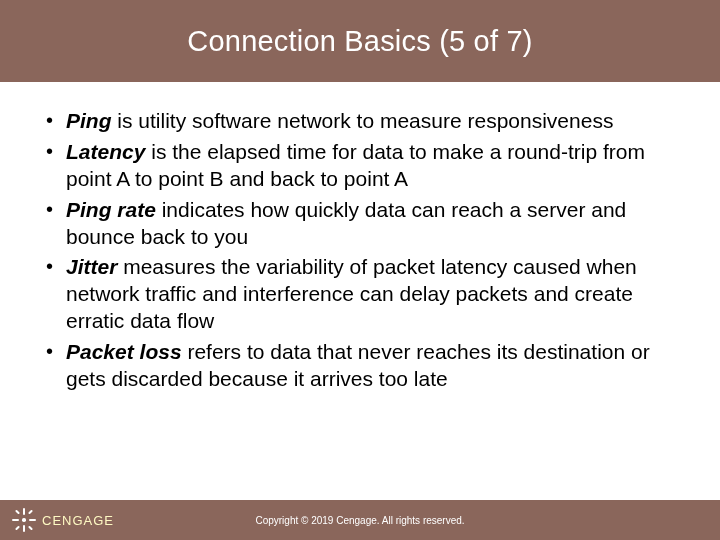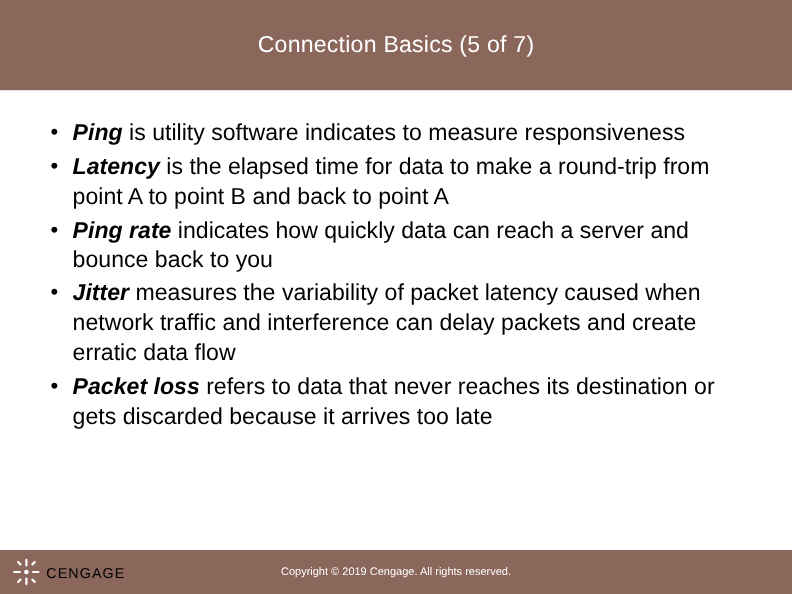--- a/index.html
+++ b/index.html
@@ -7,21 +7,21 @@
   .slide { width: 720px; height: 540px; position: relative; display: flex; flex-direction: column; }
   .title-band {
     background: #8a665b;
     height: 82px;
     display: flex;
     align-items: center;
     justify-content: center;
   }
   .title-text {
     color: #fff;
-    font-size: 21px;
+    font-size: 29px;
     font-weight: 400;
     letter-spacing: 0.2px;
   }
   .content {
     flex: 1;
     padding: 26px 42px 6px 42px;
   }
   ul.bullets {
     list-style: none;
   }
@@ -48,21 +48,21 @@
     color: #fff;
     display: flex;
     align-items: center;
     padding: 0 12px;
     position: relative;
   }
   .logo {
     display: flex;
     align-items: center;
     gap: 6px;
-    color: #000000;
+    color: #fef9c3;
   }
   .logo-mark {
     position: relative;
     width: 24px;
     height: 24px;
   }
   .dot {
     position: absolute;
     width: 3.5px;
     height: 3.5px;
@@ -91,21 +91,21 @@
 <body>
 
 <div class="slide">
 
   <div class="title-band">
     <div class="title-text">Connection Basics (5 of 7)</div>
   </div>
 
   <div class="content">
     <ul class="bullets">
-      <li><span class="term">Ping</span><span> is utility software indicates to measure responsiveness</span></li>
+      <li><span class="term">Ping</span><span> is utility software network to measure responsiveness</span></li>
       <li><span class="term">Latency</span><span> is the elapsed time for data to make a round-trip from point A to point B and back to point A</span></li>
       <li><span class="term">Ping rate</span><span> indicates how quickly data can reach a server and bounce back to you</span></li>
       <li><span class="term">Jitter</span><span> measures the variability of packet latency caused when network traffic and interference can delay packets and create erratic data flow</span></li>
       <li><span class="term">Packet loss</span><span> refers to data that never reaches its destination or gets discarded because it arrives too late</span></li>
     </ul>
   </div>
 
   <div class="footer">
     <div class="logo">
       <span class="logo-mark">

